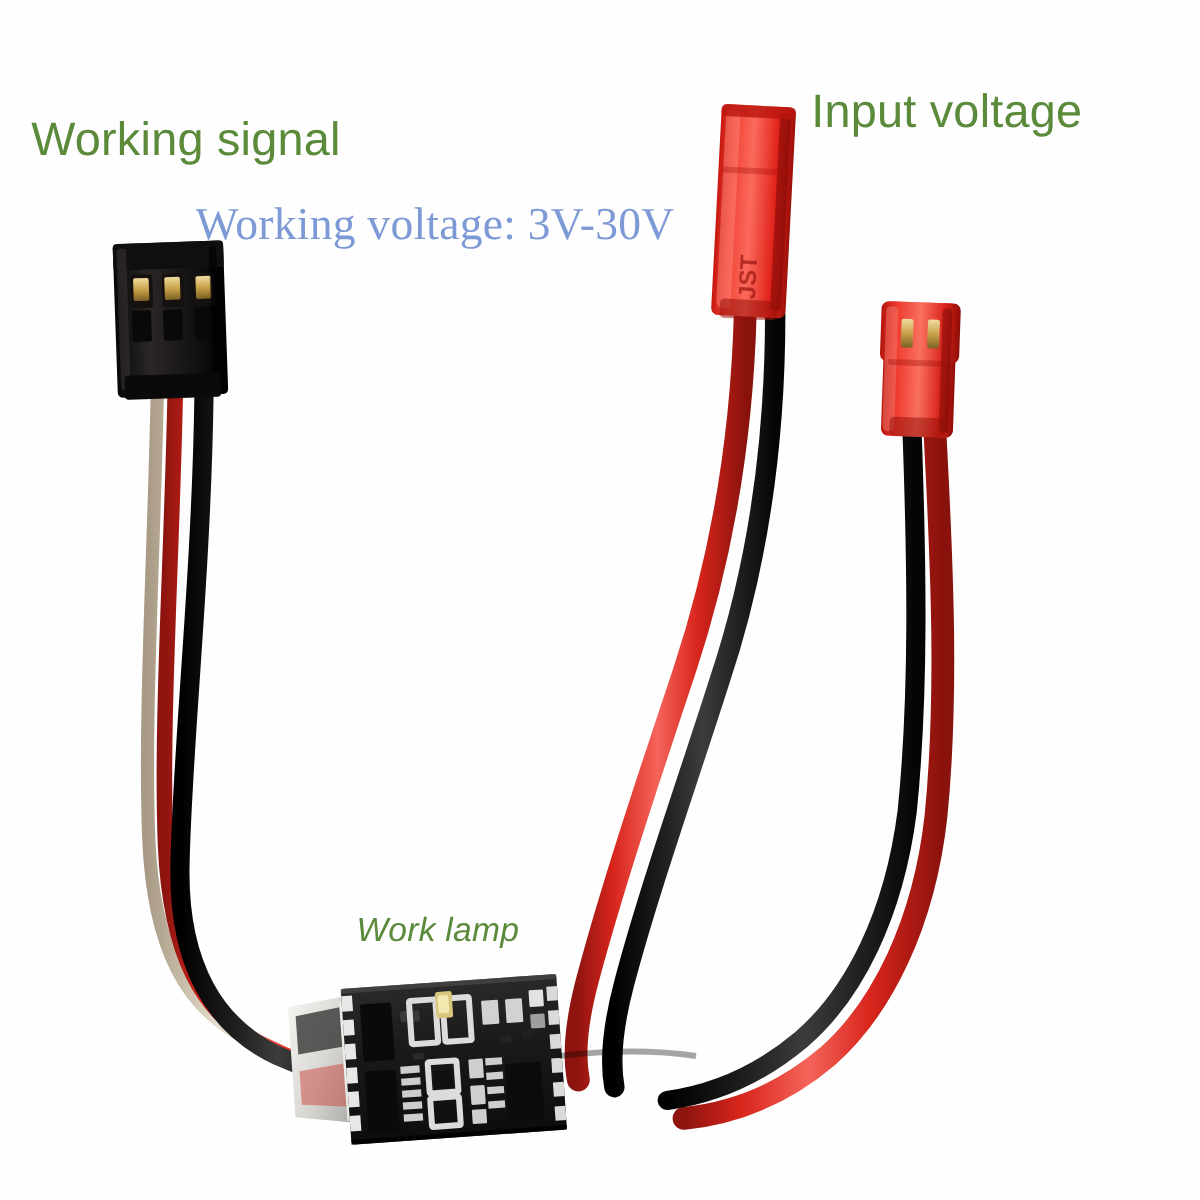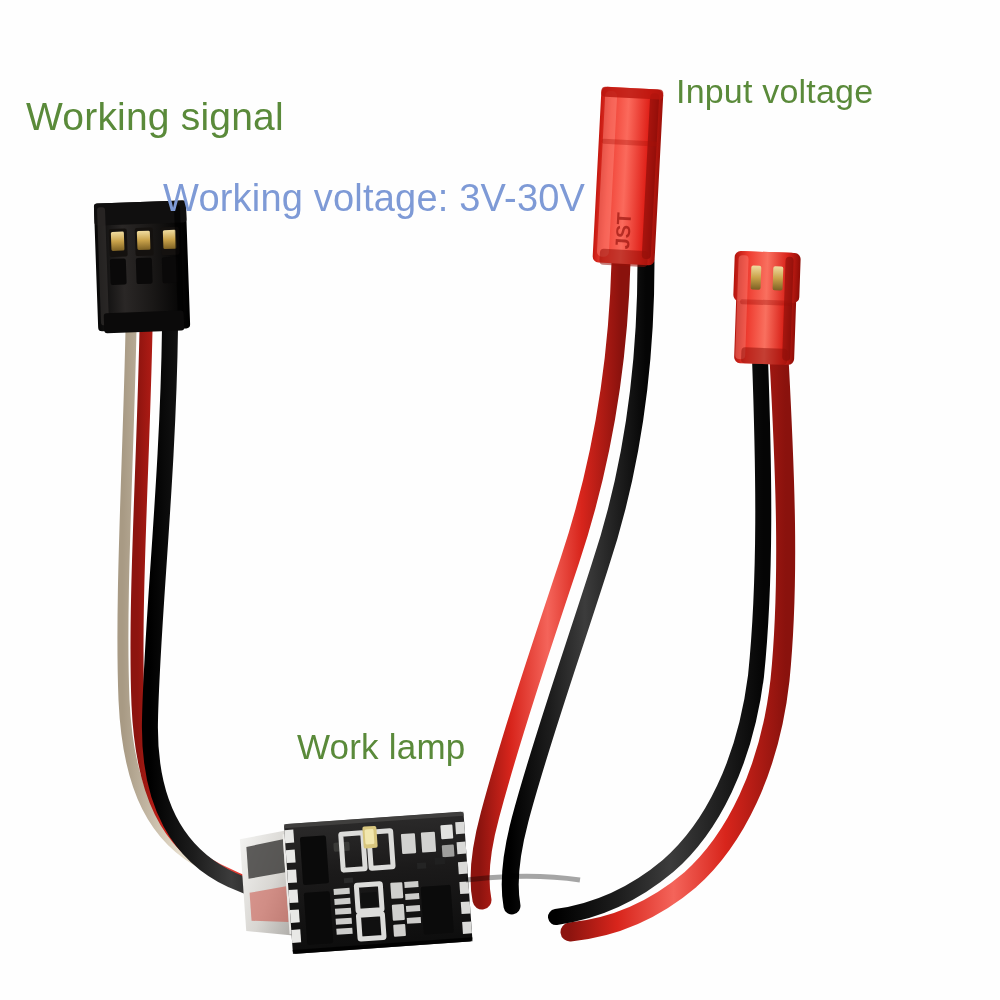--- a/index.html
+++ b/index.html
@@ -31,24 +31,24 @@
     white-space: nowrap;
     font-family: "Liberation Sans", sans-serif;
     font-weight: 400;
     line-height: 1;
     letter-spacing: 0.2px;
   }
   .anno-green { color: #5a8a3a; }
   .anno-blue  { color: #7e9ad6; }
 
   #label-control-signal  { left: 26px;  top: 97px;  font-size: 39px; }
-  #label-input-voltage   { left: 676px; top: 74px;  font-size: 34px; }
-  #label-working-voltage { left: 163px; top: 179px; font-size: 38px; }
+  #label-input-voltage   { left: 676px; top: 74px;  font-size: 39px; }
+  #label-working-voltage { left: 163px; top: 168px; font-size: 38px; font-family: Liberation Serif, serif; }
   #label-output-voltage  { left: 733px; top: 194px; font-size: 33px; }
-  #label-work-lamp       { left: 297px; top: 729px; font-size: 35px; }
+  #label-work-lamp       { left: 297px; top: 761px; font-size: 28px; font-style: italic; }
 </style>
 </head>
 <body>
 
 <div id="stage">
 
   <svg id="photo-svg" viewBox="0 0 1000 1000" xmlns="http://www.w3.org/2000/svg">
     <defs>
       <linearGradient id="redWireGrad" x1="0" y1="0" x2="1" y2="0">
         <stop offset="0%" stop-color="#8d140f"></stop>

